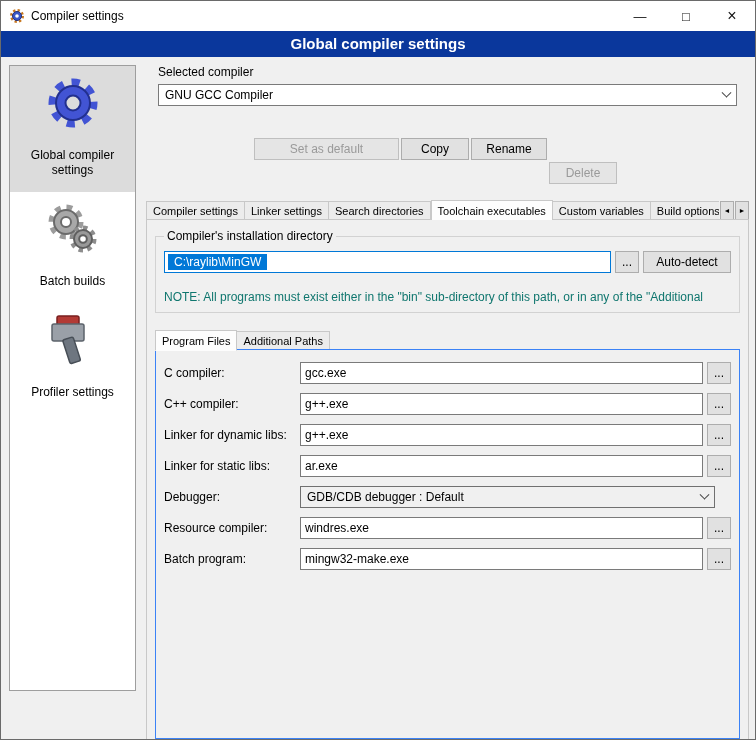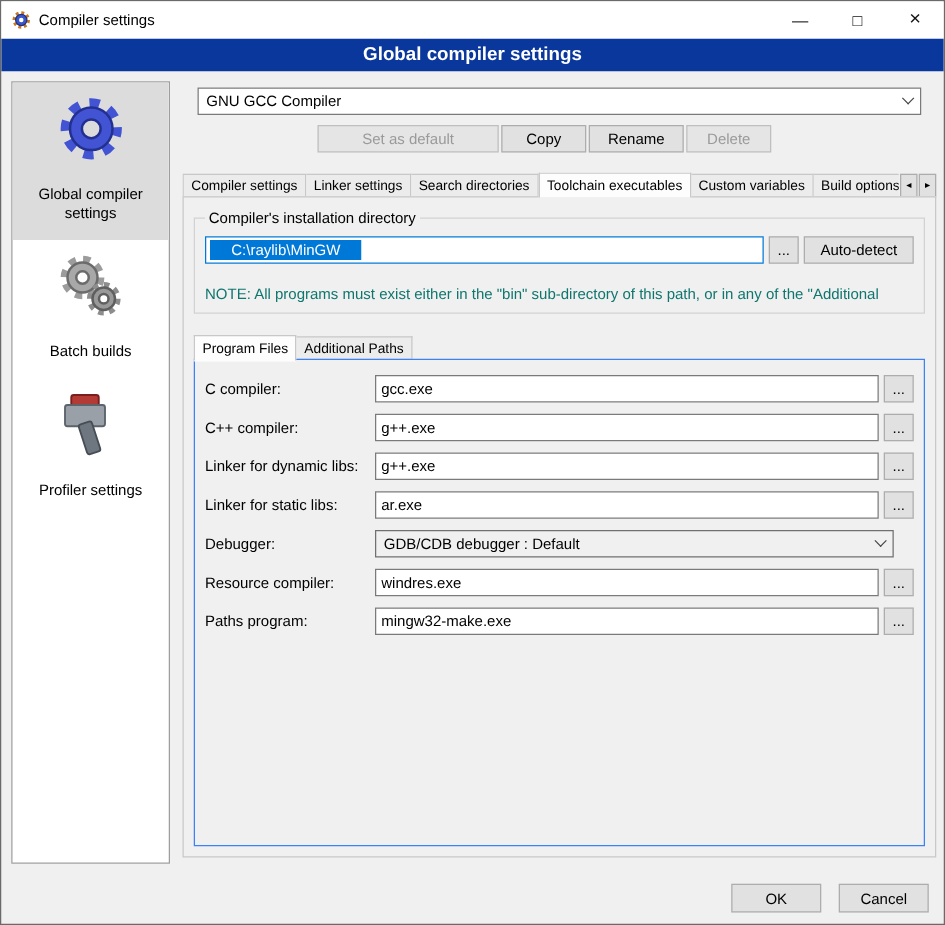--- a/index.html
+++ b/index.html
@@ -78,21 +78,21 @@
     border: 1px solid #adadad;
     display: inline-flex; align-items: center; justify-content: center;
     font-size: 12px;
     text-align: right;
   }
   .btn.disabled { color: #9a9a9a; border-color: #bfbfbf; background: #e5e5e5; }
   .btn-row { margin-top: 8px; display: flex; align-items: center; }
   .btn-setdefault { margin-left: 96px; width: 145px; }
   .btn-copy   { margin-left: 2px; width: 68px; }
   .btn-rename { margin-left: 2px; width: 76px; }
-  .btn-delete { margin-left: 2px; width: 68px; }
+  .btn-delete { margin-left: 2px; width: 68px; margin-top: 48px; }
   .btn-reset  { margin-left: auto; width: 112px; }
   
   .tab-strip { margin-top: 15px; display: flex; align-items: flex-end; height: 21px; }
   .tabs-wrap { flex: 1; display: flex; overflow: hidden; align-items: flex-end; }
   .tab {
     flex: none;
     white-space: nowrap;
     font-size: 11px;
     padding: 0 6px;
     height: 19px; line-height: 19px;
@@ -142,21 +142,21 @@
   .dir-row { display: flex; align-items: center; }
   .dir-input {
     flex: 1;
     height: 22px;
     background: #fff;
     border: 1px solid #0078d7;
     display: flex; align-items: center;
     padding: 0 3px;
     overflow: hidden;
   }
-  .dir-input .selected-text { background: #0078d7; color: #fff; padding: 1px 17px; white-space: nowrap; }
+  .dir-input .selected-text { background: #0078d7; color: #fff; padding: 1px 6px; white-space: nowrap; }
   .btn-small { width: 24px; margin-left: 4px; flex: none; }
   .btn-autodetect { width: 88px; margin-left: 4px; flex: none; }
   .note {
     margin-top: 17px;
     color: #0f766e;
     white-space: nowrap;
     overflow: hidden;
     font-size: 12px;
   }
   
@@ -261,20 +261,21 @@
           <rect x="22" y="27" width="11" height="25" rx="2" fill="#6e7680" stroke="#474e56" stroke-width="1.5" transform="rotate(-18 27 39)"></rect>
         </svg>
       </span>
       <span class="lbl">Profiler settings</span>
     </div>
   </div>
 
   <div class="main">
 
     <div class="top-section">
+      <div class="section-label">Selected compiler</div>
       <div class="combo">
         <span>GNU GCC Compiler</span>
         <span class="chev"></span>
       </div>
       <div class="btn-row">
         <div class="btn disabled btn-setdefault">Set as default</div>
         <div class="btn btn-copy">Copy</div>
         <div class="btn btn-rename">Rename</div>
         <div class="btn disabled btn-delete">Delete</div>
       </div>
@@ -346,21 +347,21 @@
           </div>
         </div>
 
         <div class="field-row">
           <span class="flabel">Resource compiler:</span>
           <input class="field-input" value="windres.exe" style="">
           <div class="btn btn-small">...</div>
         </div>
 
         <div class="field-row">
-          <span class="flabel">Paths program:</span>
+          <span class="flabel">Batch program:</span>
           <input class="field-input" value="mingw32-make.exe" style="">
           <div class="btn btn-small">...</div>
         </div>
 
       </div>
     </div>
   </div>
 
   <div class="footer">
     <div class="btn btn-ok">OK</div>

